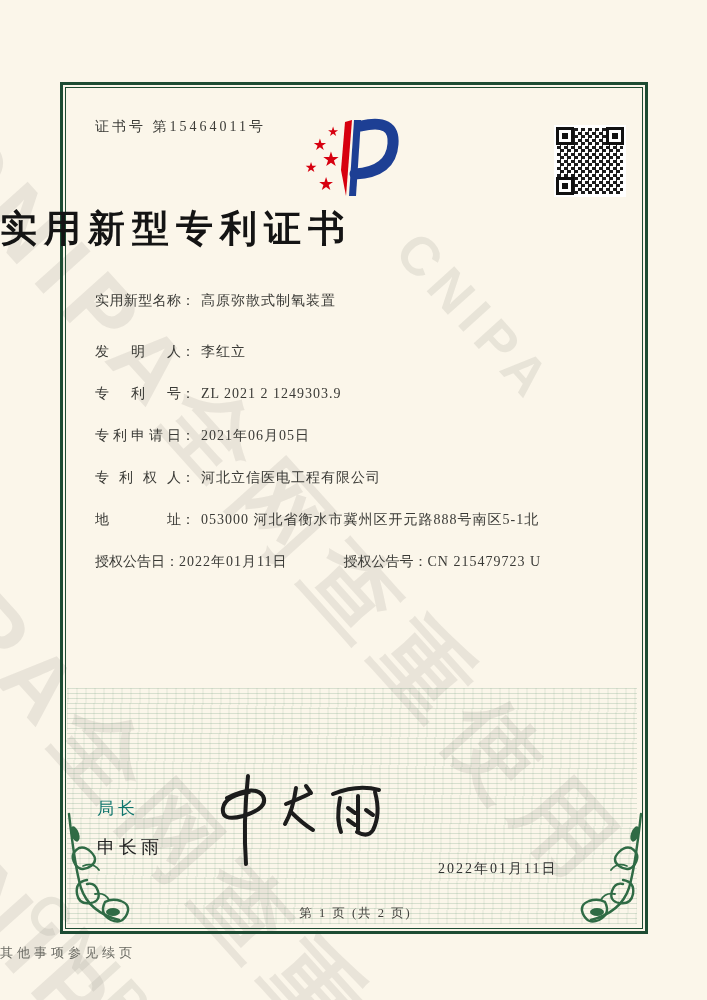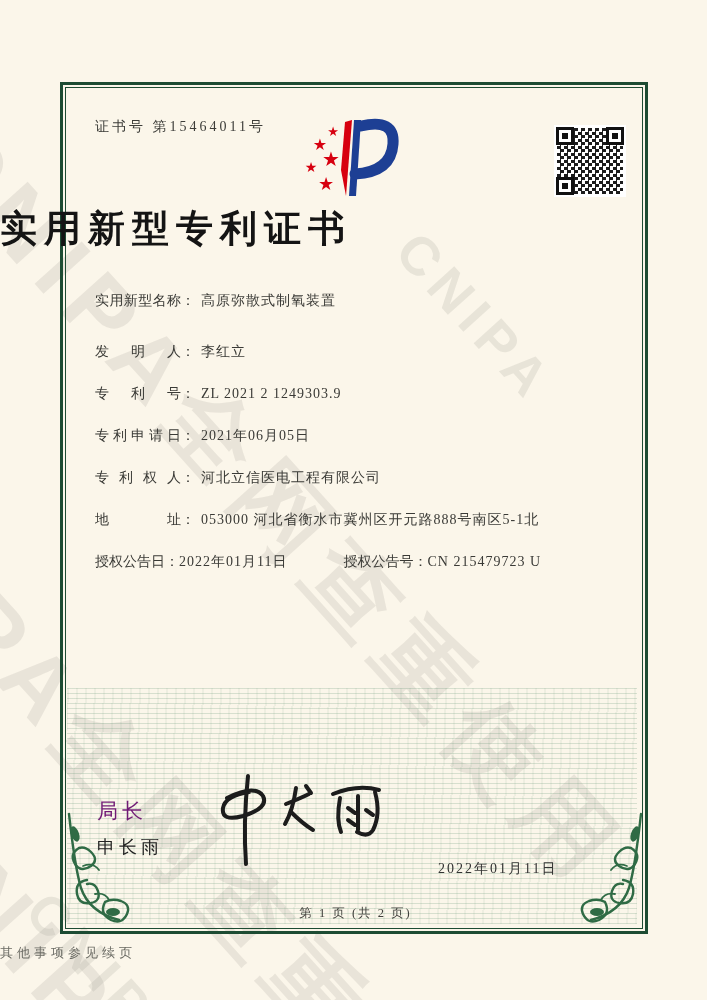--- a/index.html
+++ b/index.html
@@ -77,21 +77,21 @@
 
   
   .paras{
     position:absolute;left:95px;top:583px;width:518px;
     font-size:13.5px;line-height:21px;text-align:justify;color:#262626;
     letter-spacing:0.5px;
   }
   .paras p{margin:0 0 5px 0;text-indent:2em;}
 
   
-  .signer-title{position:absolute;left:97px;top:797px;font-size:21px;letter-spacing:4px;color:#701a75;}
+  .signer-title{position:absolute;left:97px;top:797px;font-size:17px;letter-spacing:4px;color:#0f766e;}
   .signer-name{position:absolute;left:97px;top:835px;font-size:18px;letter-spacing:4px;color:#222;}
   .signature{position:absolute;left:193px;top:768px;width:205px;height:100px;}
   .issue-date{position:absolute;left:438px;top:860px;font-size:14px;letter-spacing:2px;color:#333;}
 
   .page-info{
     position:absolute;left:0;right:16px;top:905px;text-align:center;
     font-size:12.5px;letter-spacing:2px;color:#3f3f3b;margin-left:20px;
   }
   .footer-note{
     position:absolute;left:0;right:0;top:944px;text-align:left;

